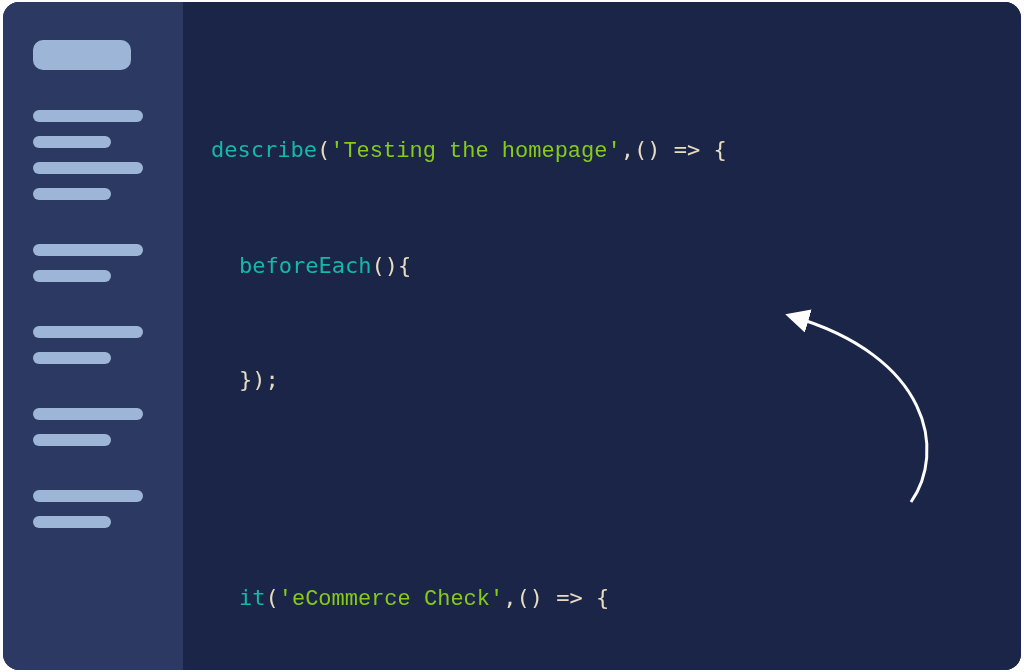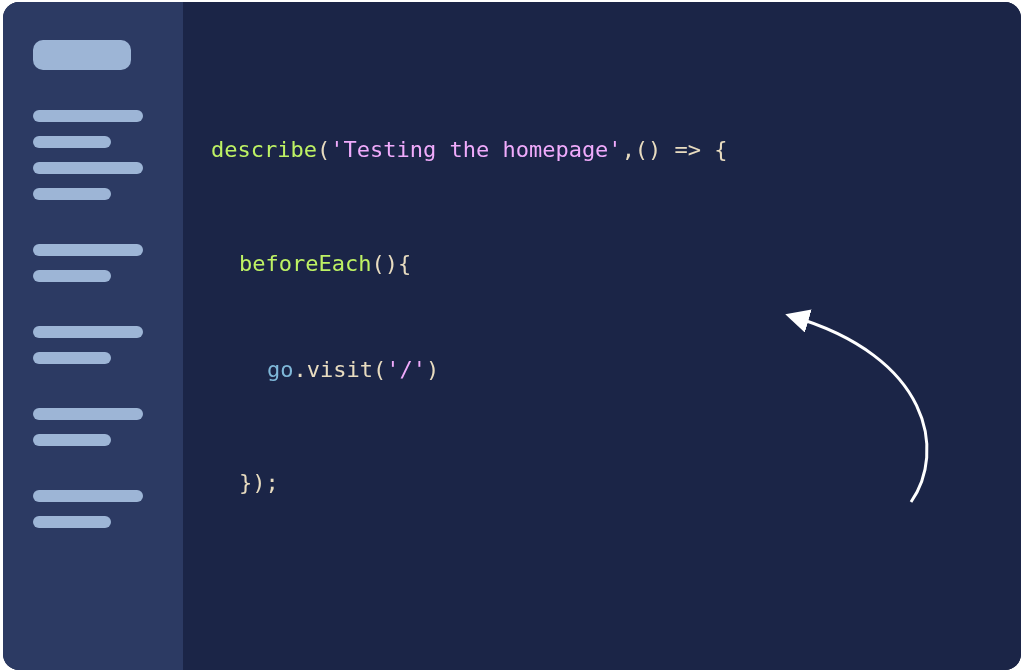--- a/index.html
+++ b/index.html
@@ -58,22 +58,22 @@
       padding: 60px 28px 24px 28px;
       position: relative;
       font-family: 'Consolas', 'Menlo', monospace;
       font-size: 22px;
       line-height: 1.6;
       color: #e8dcc0;
     }
     .code { white-space: pre; }
     .indent-1 { padding-left: 28px; margin-top: 8px; }
     .indent-2 { padding-left: 56px; }
-    .tok-fn { color: #bef264; }
-    .tok-str { color: #f0abfc; }
+    .tok-fn { color: #14b8a6; }
+    .tok-str { color: #84cc16; font-family: Liberation Mono, monospace; }
     .tok-punc { color: #e8dcc0; }
     .tok-builtin { color: #7fb8d9; }
     .tok-method { color: #e8dcc0; }
     .blank { height: 35px; }
     .arrow {
       position: absolute;
       left: 588px;
       top: 300px;
       width: 200px;
       height: 210px;
@@ -98,21 +98,20 @@
       <div class="sidebar-line w2"></div>
       <div class="sidebar-line w1 group-gap"></div>
       <div class="sidebar-line w2"></div>
       <div class="sidebar-line w1 group-gap"></div>
       <div class="sidebar-line w2"></div>
     </div>
     <div class="editor">
       <div class="code">
         <div><span class="tok-fn">describe</span><span class="tok-punc">(</span><span class="tok-str">'Testing the homepage'</span><span class="tok-punc">,() =&gt; {</span></div>
         <div class="indent-1"><span class="tok-fn">beforeEach</span><span class="tok-punc">(){</span></div>
-        <div class="indent-2"><span class="tok-builtin">go</span><span class="tok-punc">.</span><span class="tok-method">visit</span><span class="tok-punc">(</span><span class="tok-str">'/'</span><span class="tok-punc">)</span></div>
         <div class="indent-1"><span class="tok-punc">});</span></div>
         <div class="blank"></div>
         <div class="indent-1"><span class="tok-fn">it</span><span class="tok-punc">(</span><span class="tok-str">'eCommerce Check'</span><span class="tok-punc">,() =&gt; {</span></div>
         
         
         
         
       </div>
 
       <svg class="arrow" viewBox="0 0 200 210">

